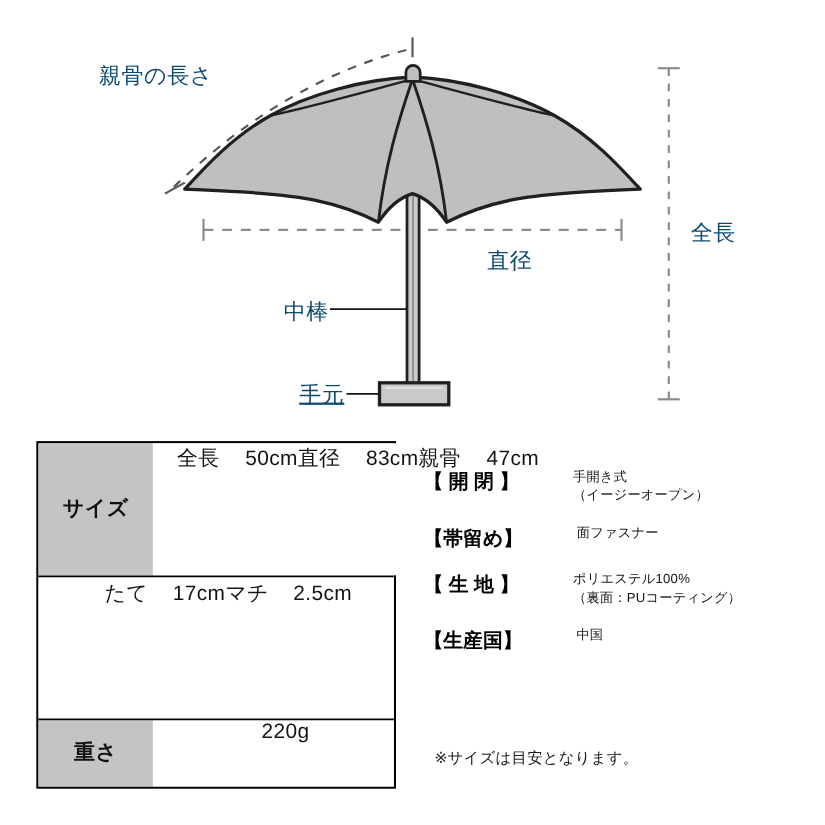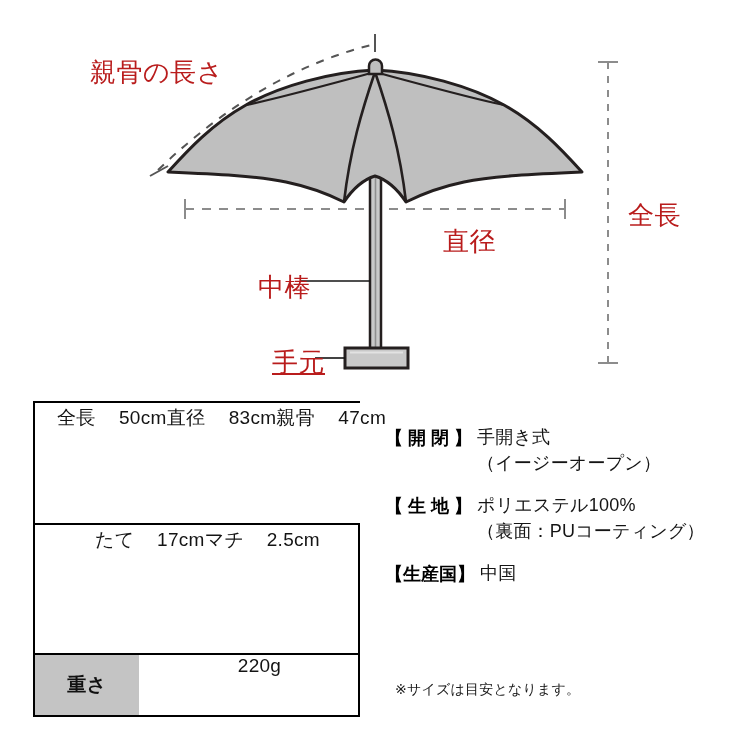--- a/index.html
+++ b/index.html
@@ -30,24 +30,24 @@
     width: 750px;
     height: 390px;
   }
   #diagram svg {
     position: absolute;
     left: 0; top: 0;
   }
 
   .dlabel {
     position: absolute;
-    font-size: 26px;
+    font-size: 20px;
     letter-spacing: 0.5px;
     white-space: nowrap;
-    color: #b91c1c;
+    color: #0c4a6e;
     text-align: right;
   }
   #label-rib      { left: 90px;  top: 55px; }
   #label-diameter { left: 443px; top: 224px; }
   #label-total    { left: 628px; top: 198px; }
   #label-shaft    { left: 258px; top: 270px; }
   #label-handle   { left: 272px; top: 345px; text-decoration: underline; }
 
   
   #spec-table {
@@ -110,33 +110,34 @@
   #spec-list {
     position: absolute;
     left: 385px;
     top: 425px;
     width: 345px;
   }
   .spec-item {
     display: flex;
     align-items: flex-start;
     margin-bottom: 17px;
+    gap: 44px;
   }
   .spec-key {
     flex: 0 0 auto;
     font-weight: bold;
     font-size: 18px;
     white-space: pre;
     letter-spacing: 0px;
     color: #000000;
     padding-top: 1px;
   }
   .spec-val {
     flex: 1 1 auto;
-    font-size: 18px;
+    font-size: 12px;
     line-height: 1.42;
     color: #141414;
     padding-left: 5px;
     white-space: pre-line;
     letter-spacing: 0.2px;
   }
   #spec-note {
     position: absolute;
     left: 395px;
     top: 681px;
@@ -217,20 +218,21 @@
     <div class="dlabel" id="label-total">全長</div>
 
     <div class="dlabel" id="label-shaft">中棒</div>
 
     <div class="dlabel" id="label-handle">手元</div>
   </div>
 
   <div id="spec-table">
 
     <div class="trow trow-size">
+      <div class="tlabel">サイズ</div>
       <div class="tvalue">
         <div class="vline"><span class="vkey">全長</span><span>50cm</span></div>
         <div class="vline"><span class="vkey">直径</span><span>83cm</span></div>
         <div class="vline"><span class="vkey">親骨</span><span>47cm</span></div>
       </div>
     </div>
 
     <div class="trow trow-case">
       <div class="tvalue">
         <div class="vline"><span class="vkey">たて</span><span>17cm</span></div>
@@ -247,20 +249,24 @@
   </div>
 
   <div id="spec-list">
 
     <div class="spec-item">
       <div class="spec-key">【 開 閉 】</div>
       <div class="spec-val">手開き式
 （イージーオープン）</div>
     </div>
 
+    <div class="spec-item">
+      <div class="spec-key">【帯留め】</div>
+      <div class="spec-val">面ファスナー</div>
+    </div>
 
     <div class="spec-item">
       <div class="spec-key">【 生 地 】</div>
       <div class="spec-val">ポリエステル100%
 （裏面：PUコーティング）</div>
     </div>
 
     <div class="spec-item">
       <div class="spec-key">【生産国】</div>
       <div class="spec-val">中国</div>

